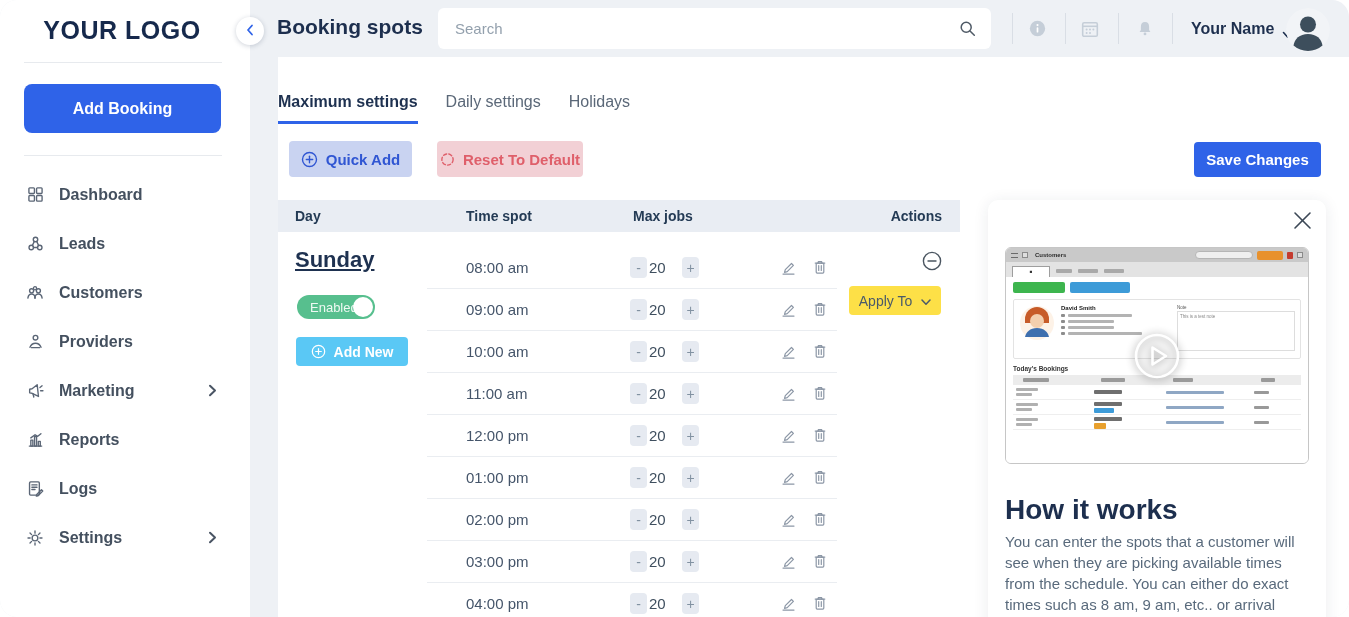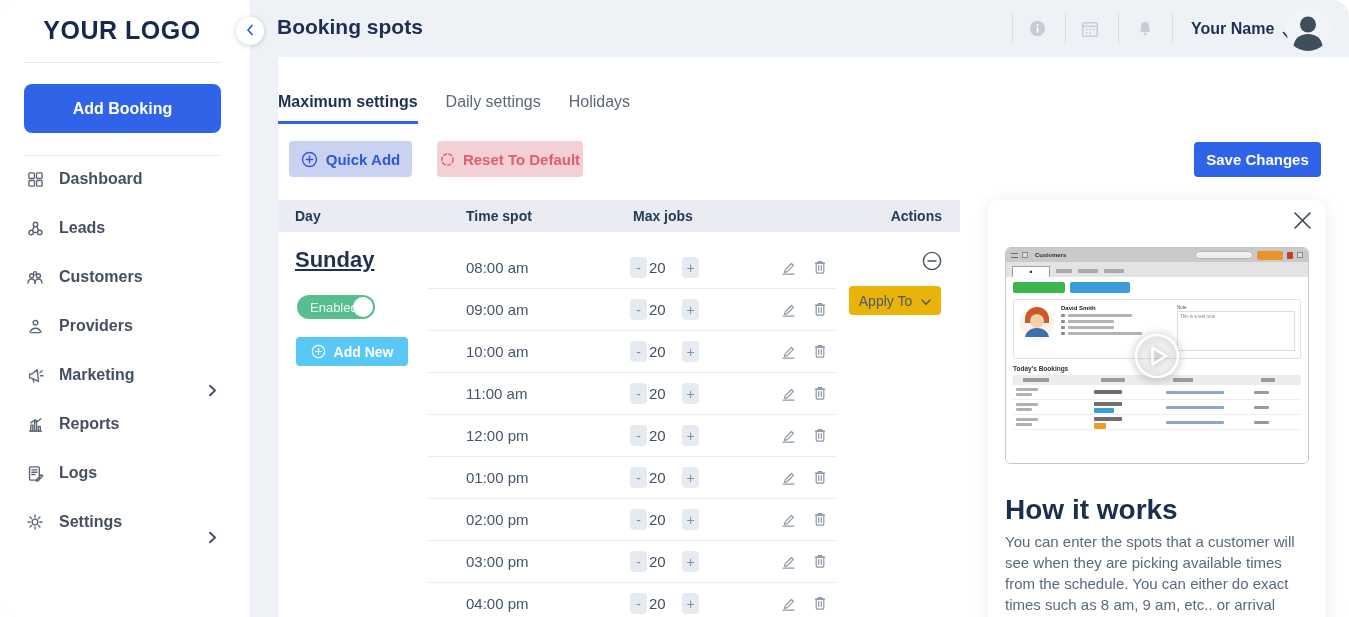--- a/index.html
+++ b/index.html
@@ -5,21 +5,21 @@
   html,body{margin:0;padding:0;background:#fff;font-family:"Liberation Sans",sans-serif;}
   *{box-sizing:border-box;}
   #app{position:relative;width:1349px;height:617px;background:#eef1f5;overflow:hidden;color:#1e3150;border-radius:17px;}
 
   
   .sidebar{position:absolute;left:0;top:0;width:250px;height:617px;background:#fff;}
   .logo{position:absolute;left:0;top:16px;width:244px;text-align:center;font-size:25px;font-weight:bold;letter-spacing:.5px;color:#16294c;}
   .sb-divider{position:absolute;left:24px;width:198px;height:1px;background:#e7eaee;}
   .add-booking{position:absolute;left:24px;top:84px;width:197px;height:49px;border-radius:8px;background:#2f63e8;color:#fff;font-size:16px;font-weight:bold;display:flex;align-items:center;justify-content:center;cursor:pointer;}
   .nav{position:absolute;left:0;top:170px;width:250px;}
-  .nav-item{position:relative;height:49px;display:flex;align-items:flex-start;padding-left:26px;cursor:pointer;color:#4a5564;}
+  .nav-item{position:relative;height:49px;display:flex;align-items:center;padding-left:26px;cursor:pointer;color:#4a5564;}
   .nav-ic{width:18px;height:18px;display:inline-flex;align-items:center;justify-content:center;color:#5b6676;flex:none;}
   .nav-label{margin-left:15px;font-size:16px;font-weight:bold;color:#44505f;}
   .nav-chev{position:absolute;right:32px;top:17px;width:10px;height:14px;color:#4a5564;}
 
   
   .collapse-btn{position:absolute;left:236px;top:17px;width:28px;height:28px;border-radius:50%;background:#fff;box-shadow:0 1px 5px rgba(30,49,80,.22);display:flex;align-items:center;justify-content:center;cursor:pointer;z-index:5;}
   .page-title{position:absolute;left:277px;top:15px;font-size:21px;font-weight:bold;color:#1d2f4e;}
   .search-box{position:absolute;left:438px;top:8px;width:553px;height:41px;background:#fff;border-radius:6px;}
   .search-box input{position:absolute;left:0;top:0;width:100%;height:100%;border:none;outline:none;background:transparent;border-radius:6px;padding:0 44px 0 17px;font-size:15px;color:#3c4a5a;font-family:inherit;}
   .search-box input::placeholder{color:#93a0ad;}
@@ -57,21 +57,21 @@
   .rows{position:absolute;left:149px;top:190px;width:410px;}
   .time-row{position:relative;height:42px;border-bottom:1px solid #eaedf1;}
   .t-time{position:absolute;left:39px;top:12px;font-size:15px;color:#45556a;}
   .step-btn{position:absolute;top:10px;width:17px;height:21px;border-radius:4px;background:#e6eaf1;color:#8292a2;font-size:14px;display:flex;align-items:center;justify-content:center;cursor:pointer;}
   .step-minus{left:203px;} .step-plus{left:255px;}
   .t-val{position:absolute;left:222px;top:12px;width:30px;text-align:left;font-size:15px;color:#3f4f5f;}
   .row-ic{position:absolute;top:11px;width:17px;height:18px;color:#8c97a6;cursor:pointer;}
   .edit-ic{left:353px;} .del-ic{left:385px;}
 
   .min-circle{position:absolute;left:644px;top:194px;width:20px;height:20px;color:#4a5560;cursor:pointer;}
-  .apply-to{position:absolute;left:571px;top:229px;width:92px;height:29px;background:#eab308;border-radius:4px;color:#4a5a6a;font-size:14px;display:flex;align-items:center;justify-content:center;gap:9px;cursor:pointer;}
+  .apply-to{position:absolute;left:571px;top:229px;width:92px;height:29px;background:#fde047;border-radius:4px;color:#4a5a6a;font-size:14px;display:flex;align-items:center;justify-content:center;gap:9px;cursor:pointer;}
 
   
   .help-card{position:absolute;left:710px;top:143px;width:338px;height:480px;background:#fff;border-radius:10px;box-shadow:0 2px 16px rgba(31,45,70,.09);}
   .close-x{position:absolute;right:14px;top:11px;width:19px;height:19px;color:#3c4856;cursor:pointer;}
   .video{position:absolute;left:17px;top:47px;width:304px;height:217px;border-radius:6px;background:#fdfdfd;border:1px solid #c6c6c6;overflow:hidden;cursor:pointer;}
   .play{position:absolute;left:50%;top:50%;transform:translate(-50%,-50%);width:48px;height:48px;filter:drop-shadow(0 1px 4px rgba(0,0,0,.45));cursor:pointer;}
   .hiw-title{position:absolute;left:17px;top:294px;font-size:28px;font-weight:bold;color:#1d2f4e;}
   .hiw-text{position:absolute;left:17px;top:331px;width:302px;font-size:15px;line-height:21px;color:#596a7c;}
 
   
@@ -230,20 +230,29 @@
 
   <div class="collapse-btn">
     <span>
       <svg width="10" height="12" viewBox="0 0 8 12">
           <polyline points="6,1.5 2,6 6,10.5" fill="none" stroke="#2f63e8" stroke-width="1.8" stroke-linecap="round" stroke-linejoin="round"></polyline>
         </svg>
     </span>
   </div>
 
   <div class="page-title">Booking spots</div>
+  <div class="search-box">
+    <input type="text" placeholder="Search" style="">
+    <span class="search-ic">
+      <svg width="17" height="17" viewBox="0 0 17 17">
+          <circle cx="7.2" cy="7.2" r="5" fill="none" stroke="#4f5a66" stroke-width="1.5"></circle>
+          <line x1="11" y1="11" x2="15.3" y2="15.3" stroke="#4f5a66" stroke-width="1.5" stroke-linecap="round"></line>
+        </svg>
+    </span>
+  </div>
 
   <div class="tb-div" style="left:1012px"></div>
   <div class="tb-icon" style="left:1019px">
     <svg width="17" height="17" viewBox="0 0 16 16">
         <circle cx="8" cy="8" r="7.2" fill="#c5ced8"></circle>
         <circle cx="8" cy="4.8" r="1" fill="#fff"></circle>
         <rect x="7.2" y="6.8" width="1.6" height="5" rx="0.8" fill="#fff"></rect>
       </svg>
   </div>
   <div class="tb-div" style="left:1065px"></div>

